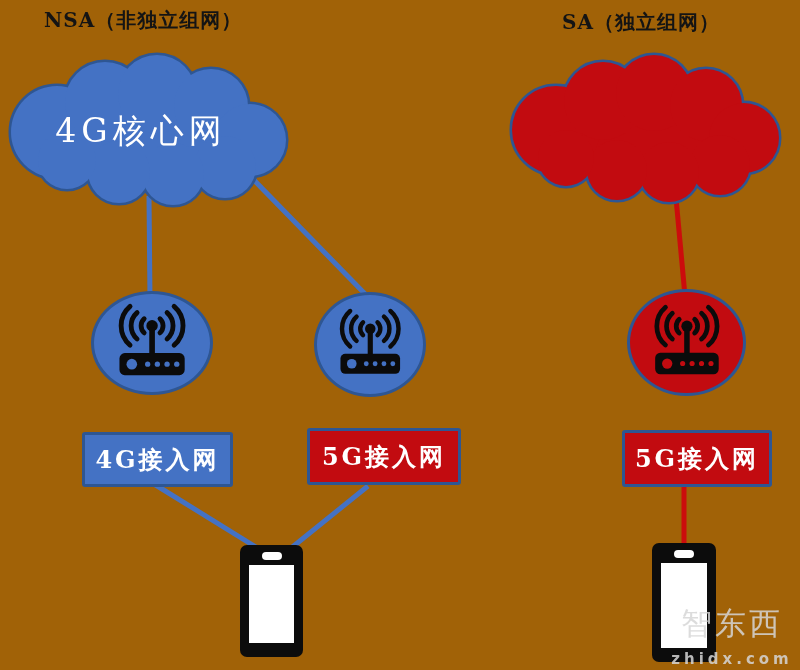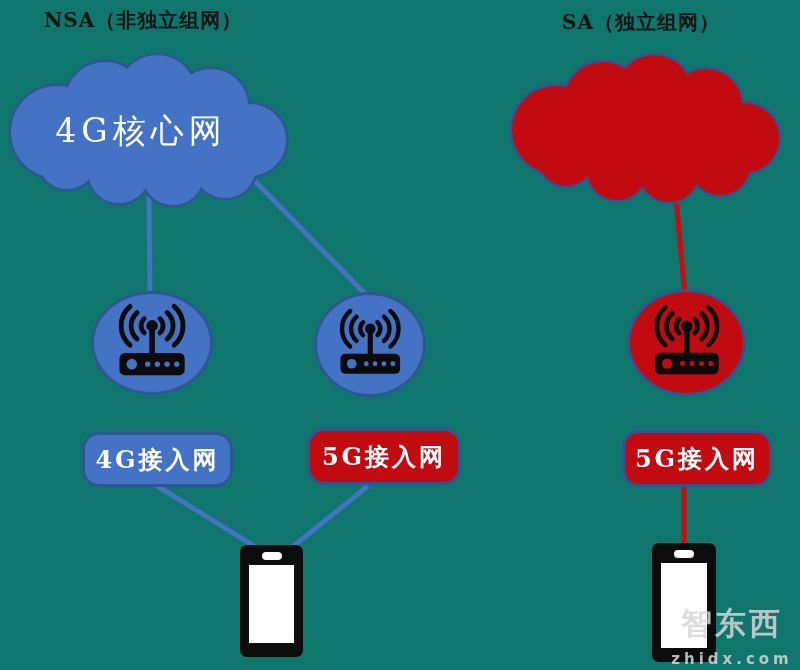--- a/index.html
+++ b/index.html
@@ -1,17 +1,17 @@
 <!DOCTYPE html>
 <html><head>
 <meta charset="utf-8">
 <style>
   html,body { margin:0; padding:0; background:#ffffff; }
   .stage {
-    position:relative; width:800px; height:670px; background:#0f766e;
+    position:relative; width:800px; height:670px; background:#a16207;
     font-family:"DejaVu Serif","Liberation Serif",serif; overflow:hidden;
   }
   .wires { position:absolute; left:0; top:0; width:800px; height:670px; z-index:1; }
 
   .title {
     position:absolute; z-index:3; font-weight:bold; font-size:20px;
     color:#141414; letter-spacing:1px; white-space:nowrap;
   }
   .title-left  { left:44px;  top:7px; }
   .title-right { left:562px; top:9px; }
@@ -36,21 +36,21 @@
   .node-red  { background:#c20b10; }
   .node-1 { left:91px;  top:291px; width:122px; height:104px; }
   .node-2 { left:314px; top:292px; width:112px; height:105px; }
   .node-3 { left:627px; top:289px; width:119px; height:107px; }
   .router { width:76%; height:auto; display:block; }
   .hole-blue { fill:#4472c4; }
   .hole-red  { fill:#c20b10; }
 
   .accessbox {
     position:absolute; z-index:2; box-sizing:border-box;
-    border:3px solid #2e5693; border-radius:17px;
+    border:3px solid #2e5693; border-radius:3px;
     color:#ffffff; font-weight:bold; font-size:24px; letter-spacing:3px;
     display:flex; align-items:center; justify-content:center; white-space:nowrap;
   }
   .box-blue { background:#4472c4; }
   .box-red  { background:#c20b10;margin-left:10px; }
   .box-1 { left:82px;  top:432px; width:151px; height:55px; }
   .box-2 { left:297px; top:428px; width:154px; height:57px; }
   .box-3 { left:612px; top:430px; width:150px; height:57px; }
 
   .phone { position:absolute; z-index:2; background:#0c0c0c; border-radius:7px; }
@@ -60,21 +60,21 @@
   .phone .speaker {
     position:absolute; top:7px; left:50%; transform:translateX(-50%);
     width:20px; height:8px; border-radius:4px; background:#ffffff;
   }
 
   .watermark {
     position:absolute; z-index:5; left:668px; top:608px; width:128px;
     text-align:center; color:rgba(214,214,214,0.85);
     font-family:"DejaVu Sans","Liberation Sans",sans-serif; line-height:1;
   }
-  .watermark .brand { font-size:31px; font-weight:bold; letter-spacing:3px; }
+  .watermark .brand { font-size:31px; font-weight:normal; letter-spacing:3px; }
   .watermark .site  { font-size:15px; letter-spacing:4px; margin-top:13px;font-weight:bold; }
 </style>
 </head>
 <body>
 
 <div class="stage">
 
   <svg class="wires">
     <line x1="149" y1="196" x2="150" y2="300" stroke="#4472c4" stroke-width="5"></line>
     <line x1="247" y1="173" x2="369" y2="298" stroke="#4472c4" stroke-width="5"></line>

